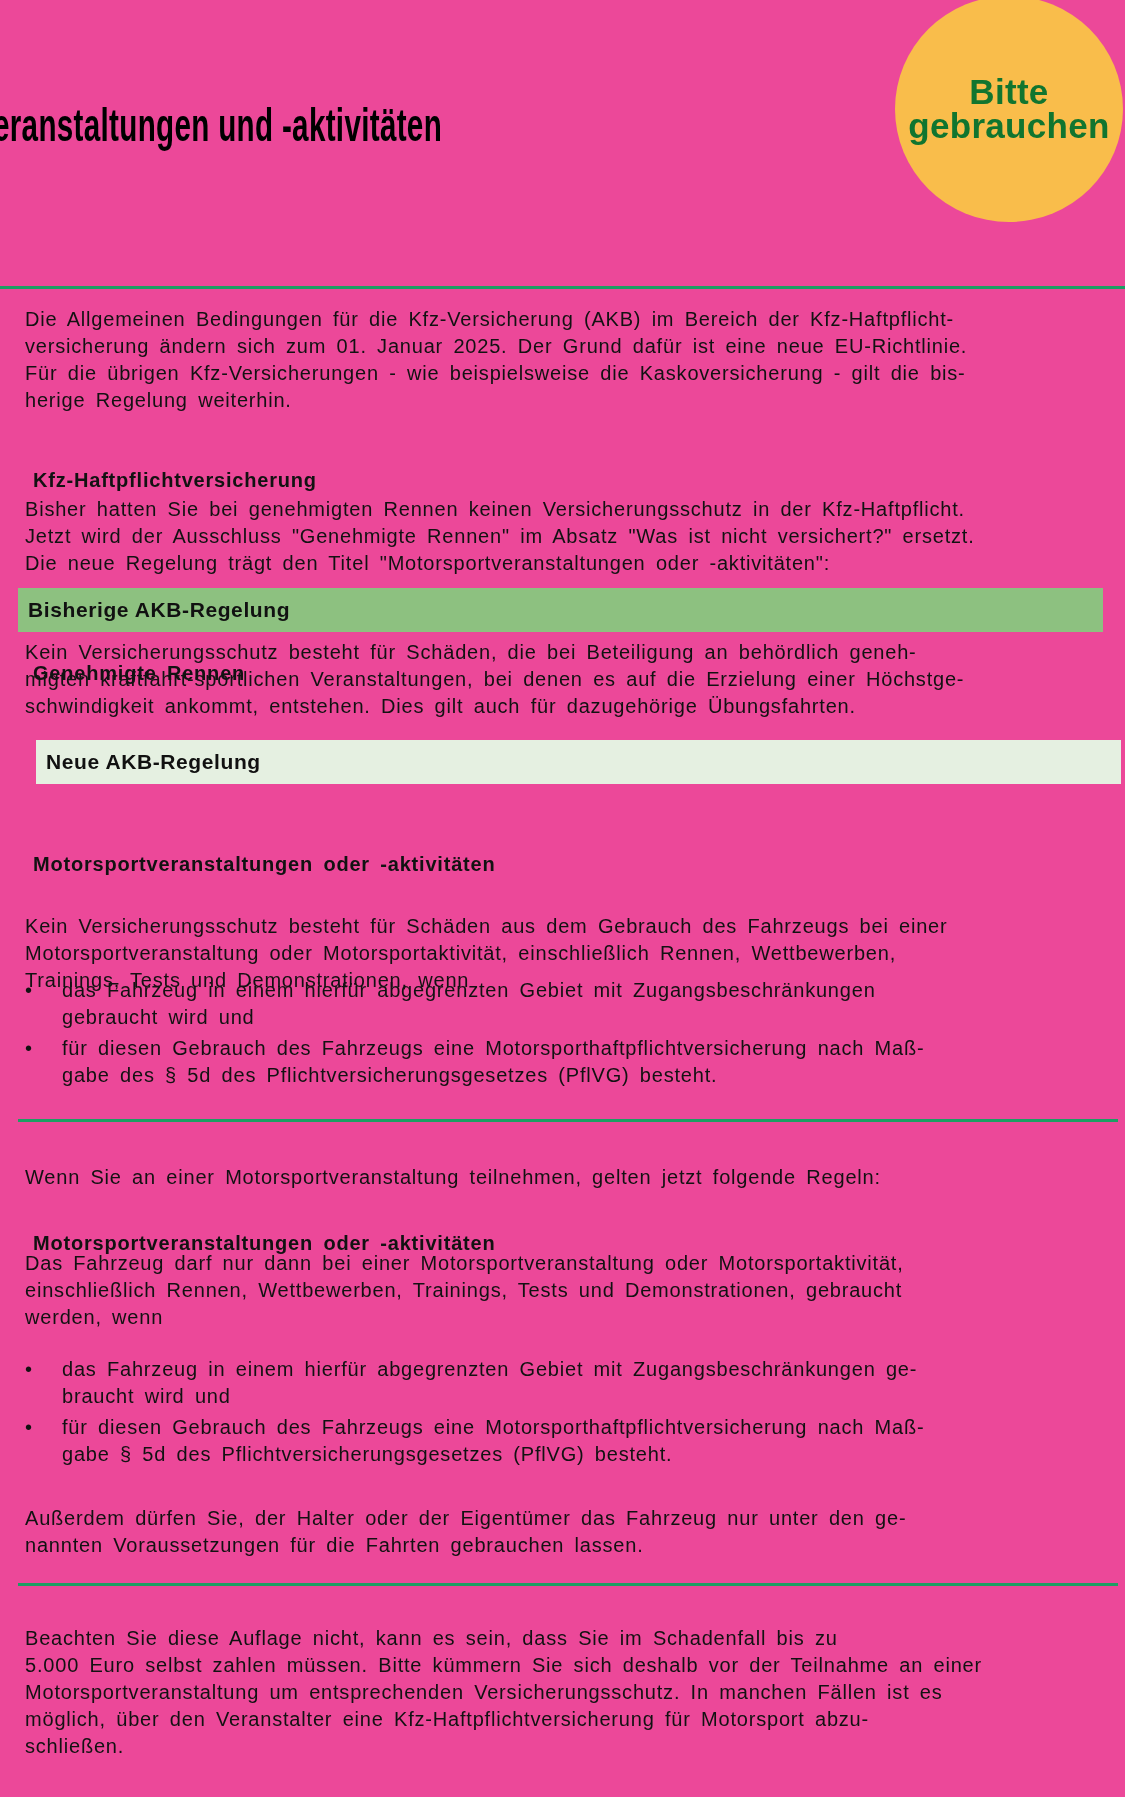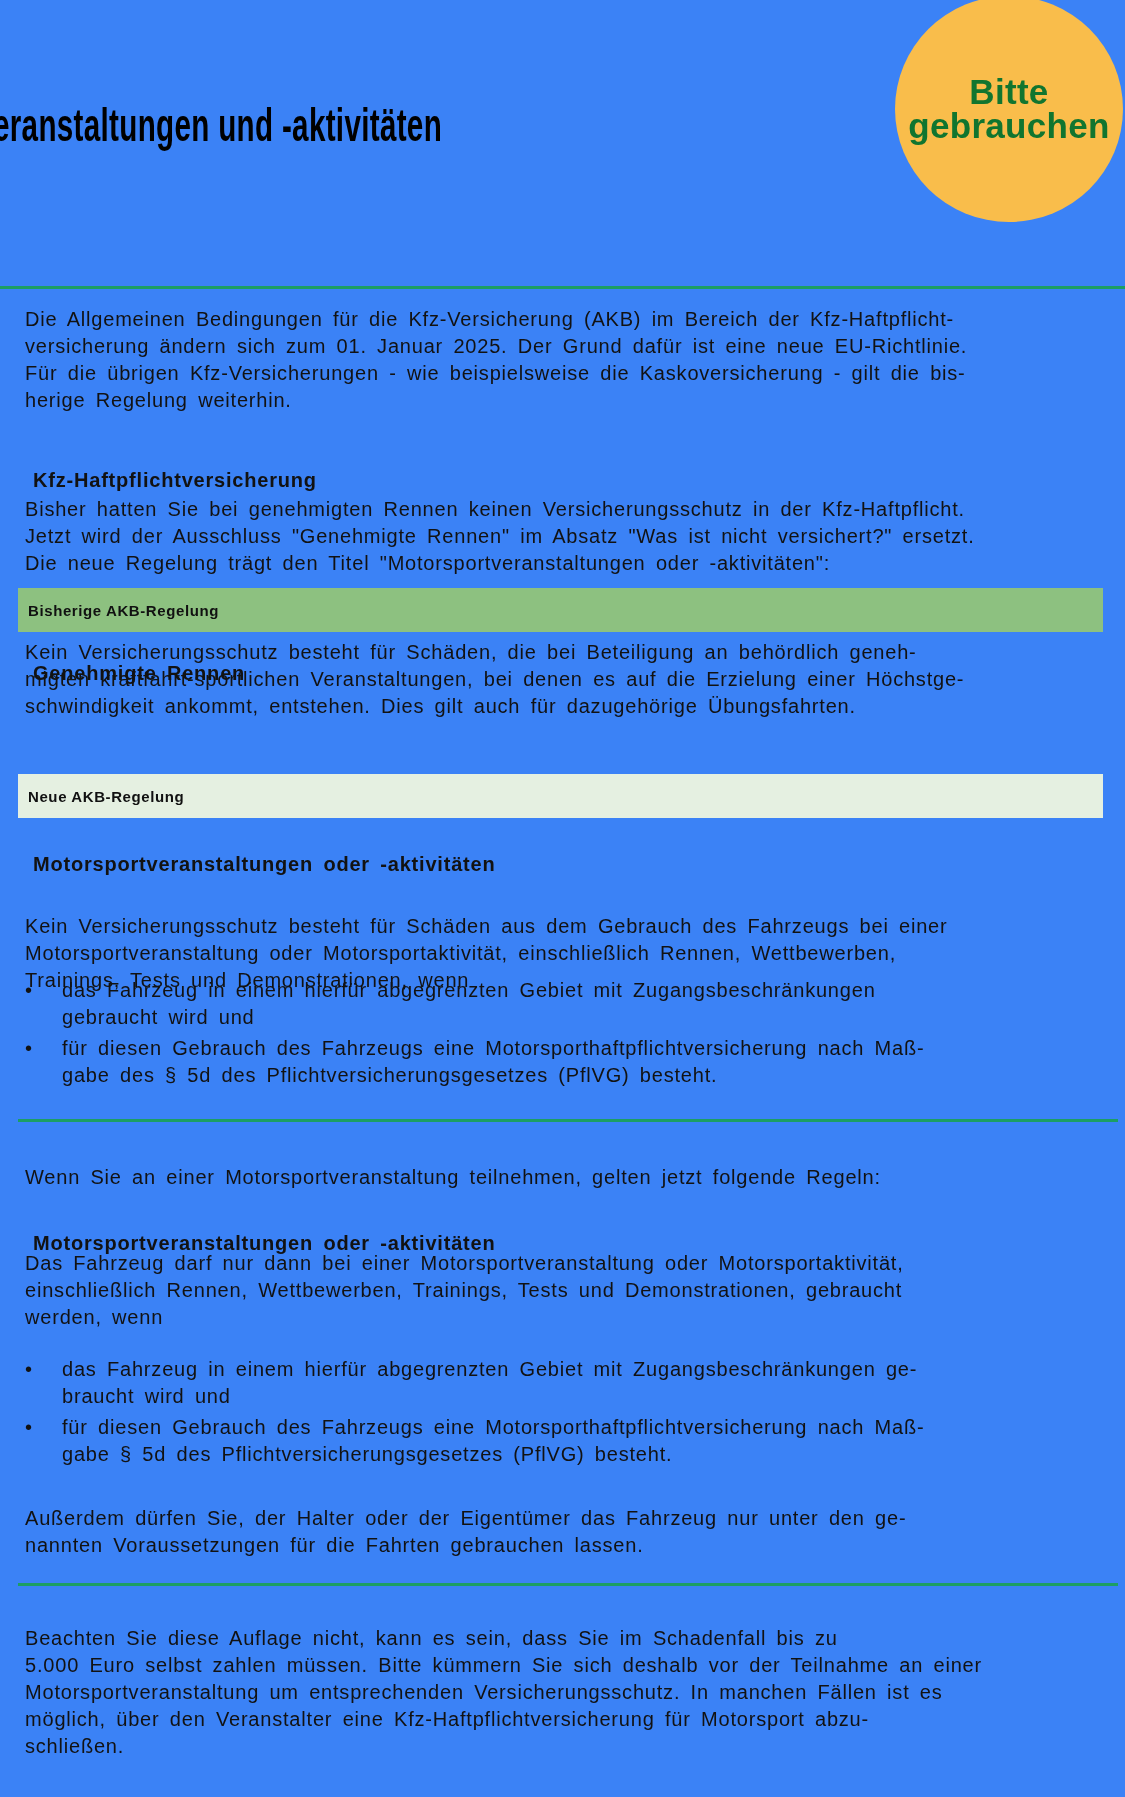--- a/index.html
+++ b/index.html
@@ -1,20 +1,20 @@
 <!DOCTYPE html>
 <html lang="de" style="--accent-green: #1C9E63; --bar-old: #8DC180; --bar-new: #E5F0E1; --badge-bg: #F9BD4B; --badge-text: #11752F;"><head>
 <meta charset="utf-8">
 <style>
   html, body { margin: 0; padding: 0; background: #ffffff; }
   .page {
     position: relative;
     width: 1125px;
     height: 1797px;
-    background: #3b82f6;
+    background: #ec4899;
     overflow: hidden;
     font-family: "Liberation Sans", sans-serif;
     color: #121212;
   }
 
   
   .title {
     position: absolute;
     left: -7px;
     top: 97px;
@@ -92,21 +92,21 @@
     left: 18px;
     width: 1085px;
     height: 44px;
     display: flex;
     align-items: center;
     padding-left: 10px;
     box-sizing: border-box;
   }
   .bar span {
     font-weight: 700;
-    font-size: 15px;
+    font-size: 21px;
     letter-spacing: 0.6px;
     color: #111;
   }
   .bar-old { background: var(--bar-old, #8DC180); }
   .bar-new { background: var(--bar-new, #E5F0E1); }
 
   
   .bullets {
     position: absolute;
     left: 25px;
@@ -125,21 +125,21 @@
     white-space: pre-line;
   }
 
   
   .pos-intro     { top: 306px; }
   .pos-kfz-h     { top: 459px; }
   .pos-kfz-p     { top: 486px; margin-top: 10px; }
   .pos-bar-old   { top: 588px; }
   .pos-gen-h     { top: 652px; }
   .pos-gen-p     { top: 639px; }
-  .pos-bar-new   { top: 774px; }
+  .pos-bar-new   { top: 740px; margin-left: 18px; }
   .pos-motor1-h  { top: 843px; }
   .pos-motor1-p  { top: 871px; margin-top: 42px; }
   .pos-bullets-a { top: 977px; }
   .pos-wenn      { top: 1164px; }
   .pos-motor2-h  { top: 1222px; }
   .pos-motor2-p  { top: 1250px; }
   .pos-bullets-b { top: 1356px; }
   .pos-ausserdem { top: 1505px; }
   .pos-warning   { top: 1625px; }
 </style>

